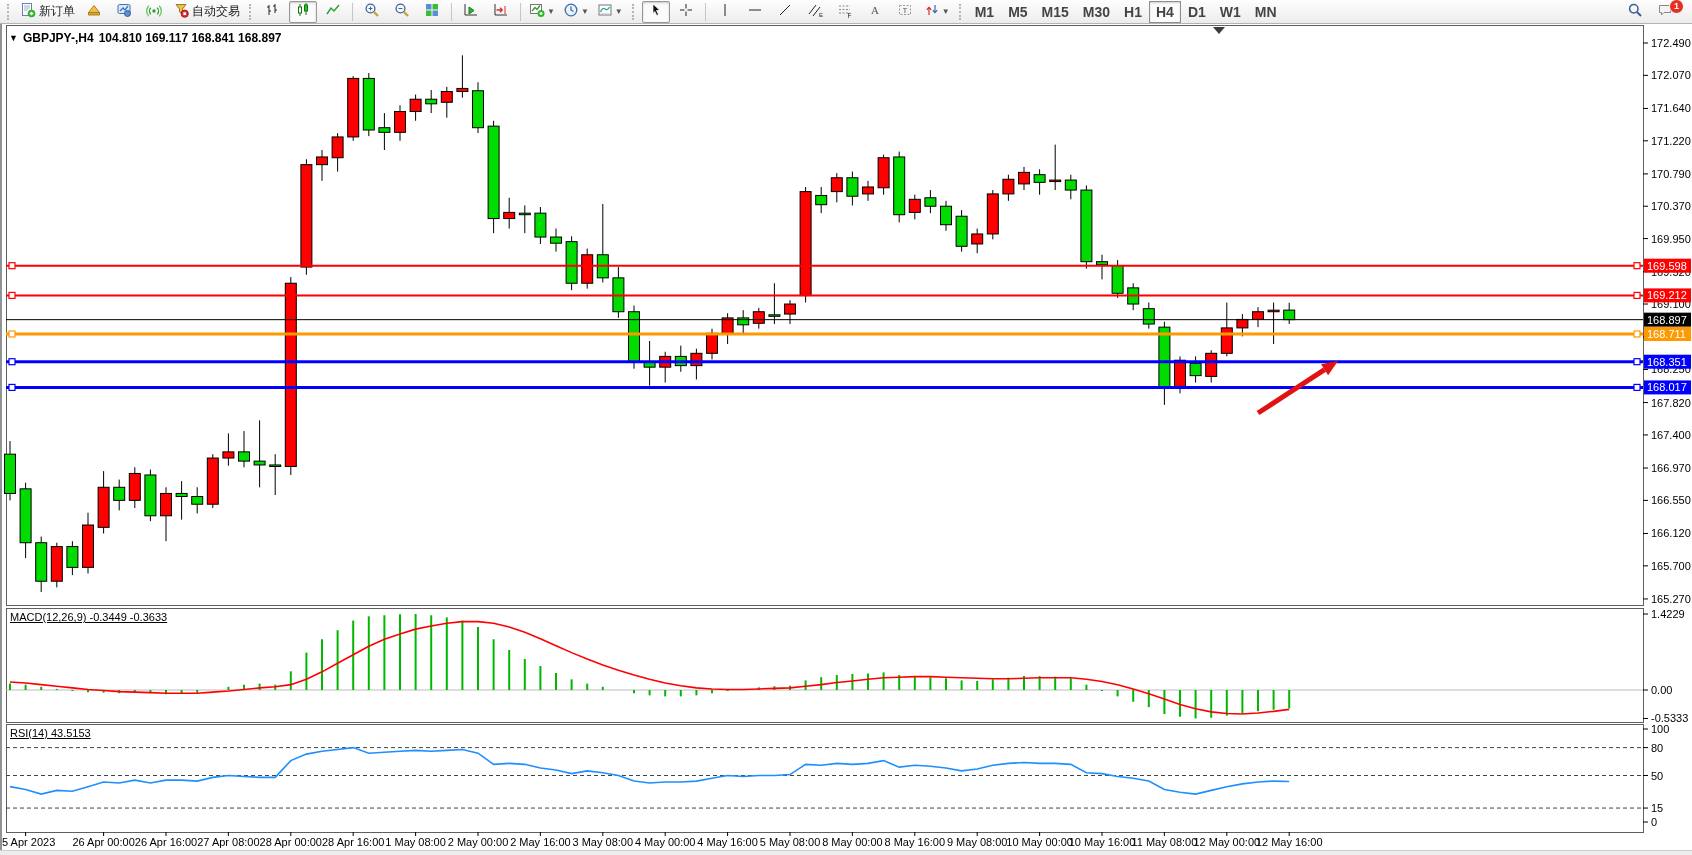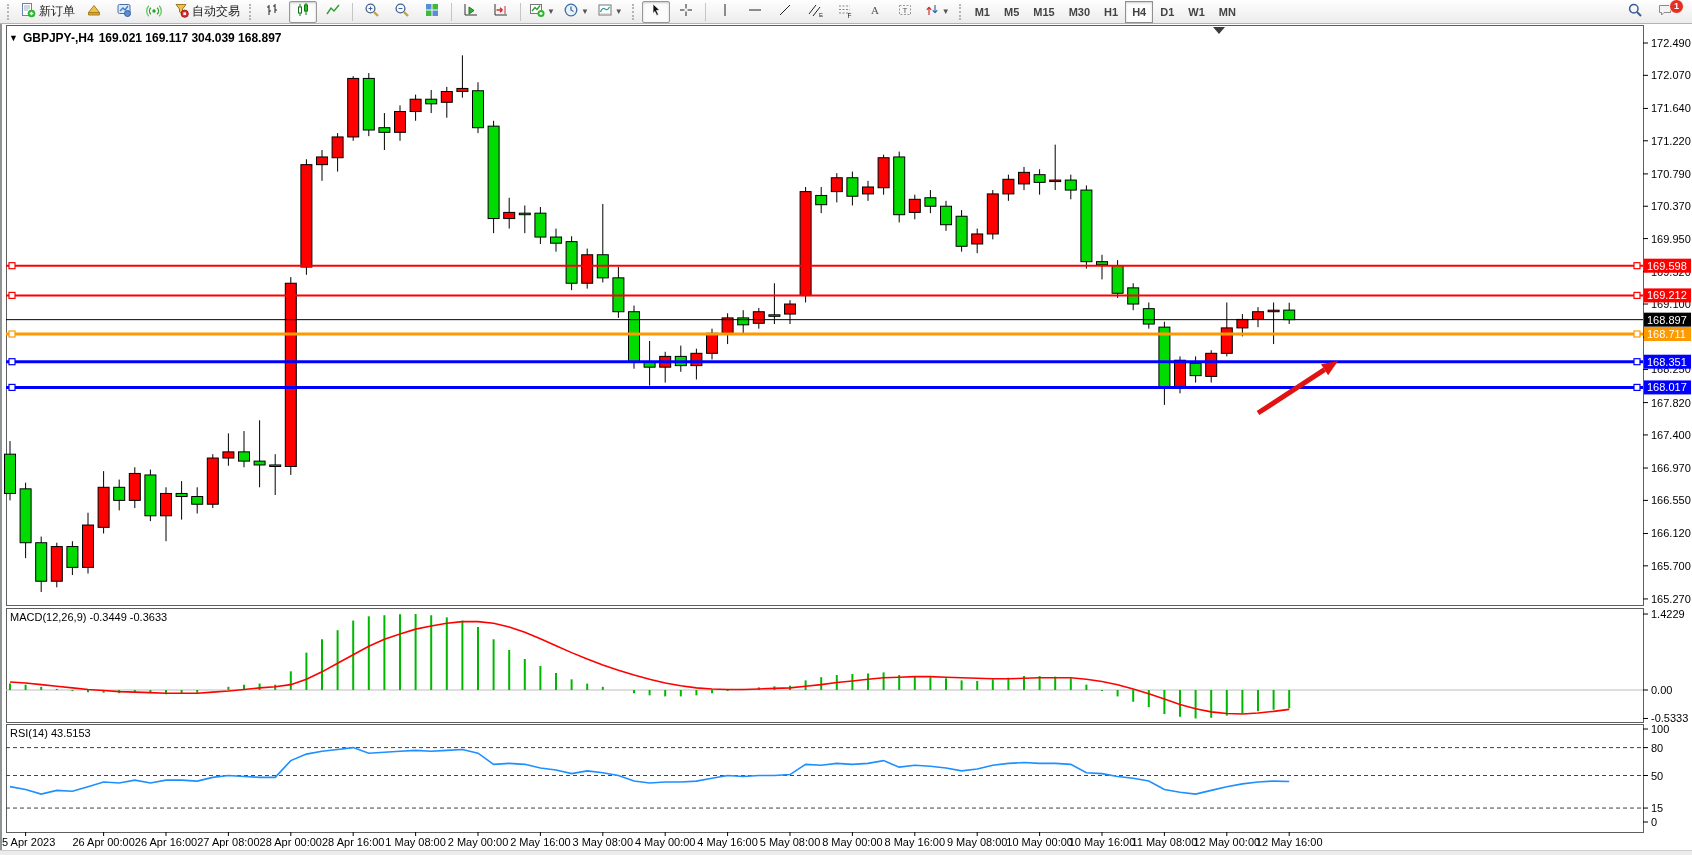--- a/index.html
+++ b/index.html
@@ -10,32 +10,32 @@
   .toolbar{position:absolute;left:0;top:0;width:1692px;height:24px;z-index:5;
     background:linear-gradient(#fefefe,#ececec);border-bottom:1px solid #b3b3b3;
     display:flex;align-items:center;padding:0 2px;box-sizing:border-box;}
   .tb-btn{height:20px;min-width:22px;display:flex;align-items:center;justify-content:center;
     border:1px solid transparent;border-radius:2px;margin:0 1px;padding:0 2px;color:#222;cursor:default;}
   .tb-btn.active{background:#fbfbfb;border-color:#979797;box-shadow:inset 0 1px 2px #c9c9c9;}
   .tb-btn .lbl{margin-left:3px;font-size:12px;white-space:nowrap;}
   .tb-btn .dd{font-size:8px;margin-left:2px;color:#555;}
   .tb-sep{width:1px;height:18px;background:#c5c5c5;margin:0 4px;}
   .tb-grip{width:2px;height:16px;margin:0 5px;border-left:2px dotted #b5b5b5;}
-  .tf-btn{font-size:11px;font-weight:bold;color:#444;height:20px;display:flex;align-items:center;
+  .tf-btn{font-size:14px;font-weight:bold;color:#444;height:20px;display:flex;align-items:center;
     padding:0 6px;border:1px solid transparent;margin:0;}
   .tf-btn.active{background:#fdfdfd;border-color:#8f8f8f;box-shadow:inset 0 1px 2px #cfcfcf;}
   .right-cluster{margin-left:auto;display:flex;align-items:center;margin-right:10px;}
   .badge{position:absolute;top:-3px;right:-6px;background:#e33022;color:#fff;border-radius:50%;
     width:13px;height:13px;font-size:9px;font-weight:bold;display:flex;align-items:center;
     justify-content:center;border:1px solid #fff;}
   
   .chart-title{position:absolute;left:9px;top:31px;z-index:3;font-size:12px;font-weight:bold;
     color:#000;display:flex;align-items:center;gap:5px;white-space:nowrap;}
   .chart-title .tri{font-size:9px;}
-  .ind-label{position:absolute;z-index:3;font-size:11px;color:#000;white-space:nowrap;}
+  .ind-label{position:absolute;z-index:3;font-size:11px;color:#000;white-space:nowrap;text-decoration:underline;}
   #macd-label{left:10px;top:611px;}
   #rsi-label{left:10px;top:727px;text-align:right;}
   .left-edge{position:absolute;left:0;top:24px;width:2px;height:831px;background:#8f9496;z-index:4;}
   .status-edge{position:absolute;left:0;bottom:0;width:1692px;height:4px;background:#ececec;
     border-top:1px solid #cdcdcd;z-index:4;}
 </style>
 </head>
 <body>
 
 <div id="stage">
@@ -627,21 +627,21 @@
               <path d="M2.5 3.5h11v7H7l-2.5 2.5V10.5h-2z" fill="#f3f3f3" stroke="#8a8a8a"></path>
             </svg></span>
         <span class="badge">1</span>
       </div>
     </div>
   </div>
 
   <div class="chart-title">
     <span class="tri">▼</span>
     <span>GBPJPY-,H4</span>
-    <span>169.021 169.117 304.039 168.897</span>
+    <span>104.810 169.117 168.841 168.897</span>
   </div>
 
   <div class="ind-label" id="macd-label">MACD(12,26,9) -0.3449 -0.3633</div>
   <div class="ind-label" id="rsi-label">RSI(14) 43.5153</div>
 
   <div class="left-edge"></div>
   <div class="status-edge"></div>
 </div>
 
 </body></html>

